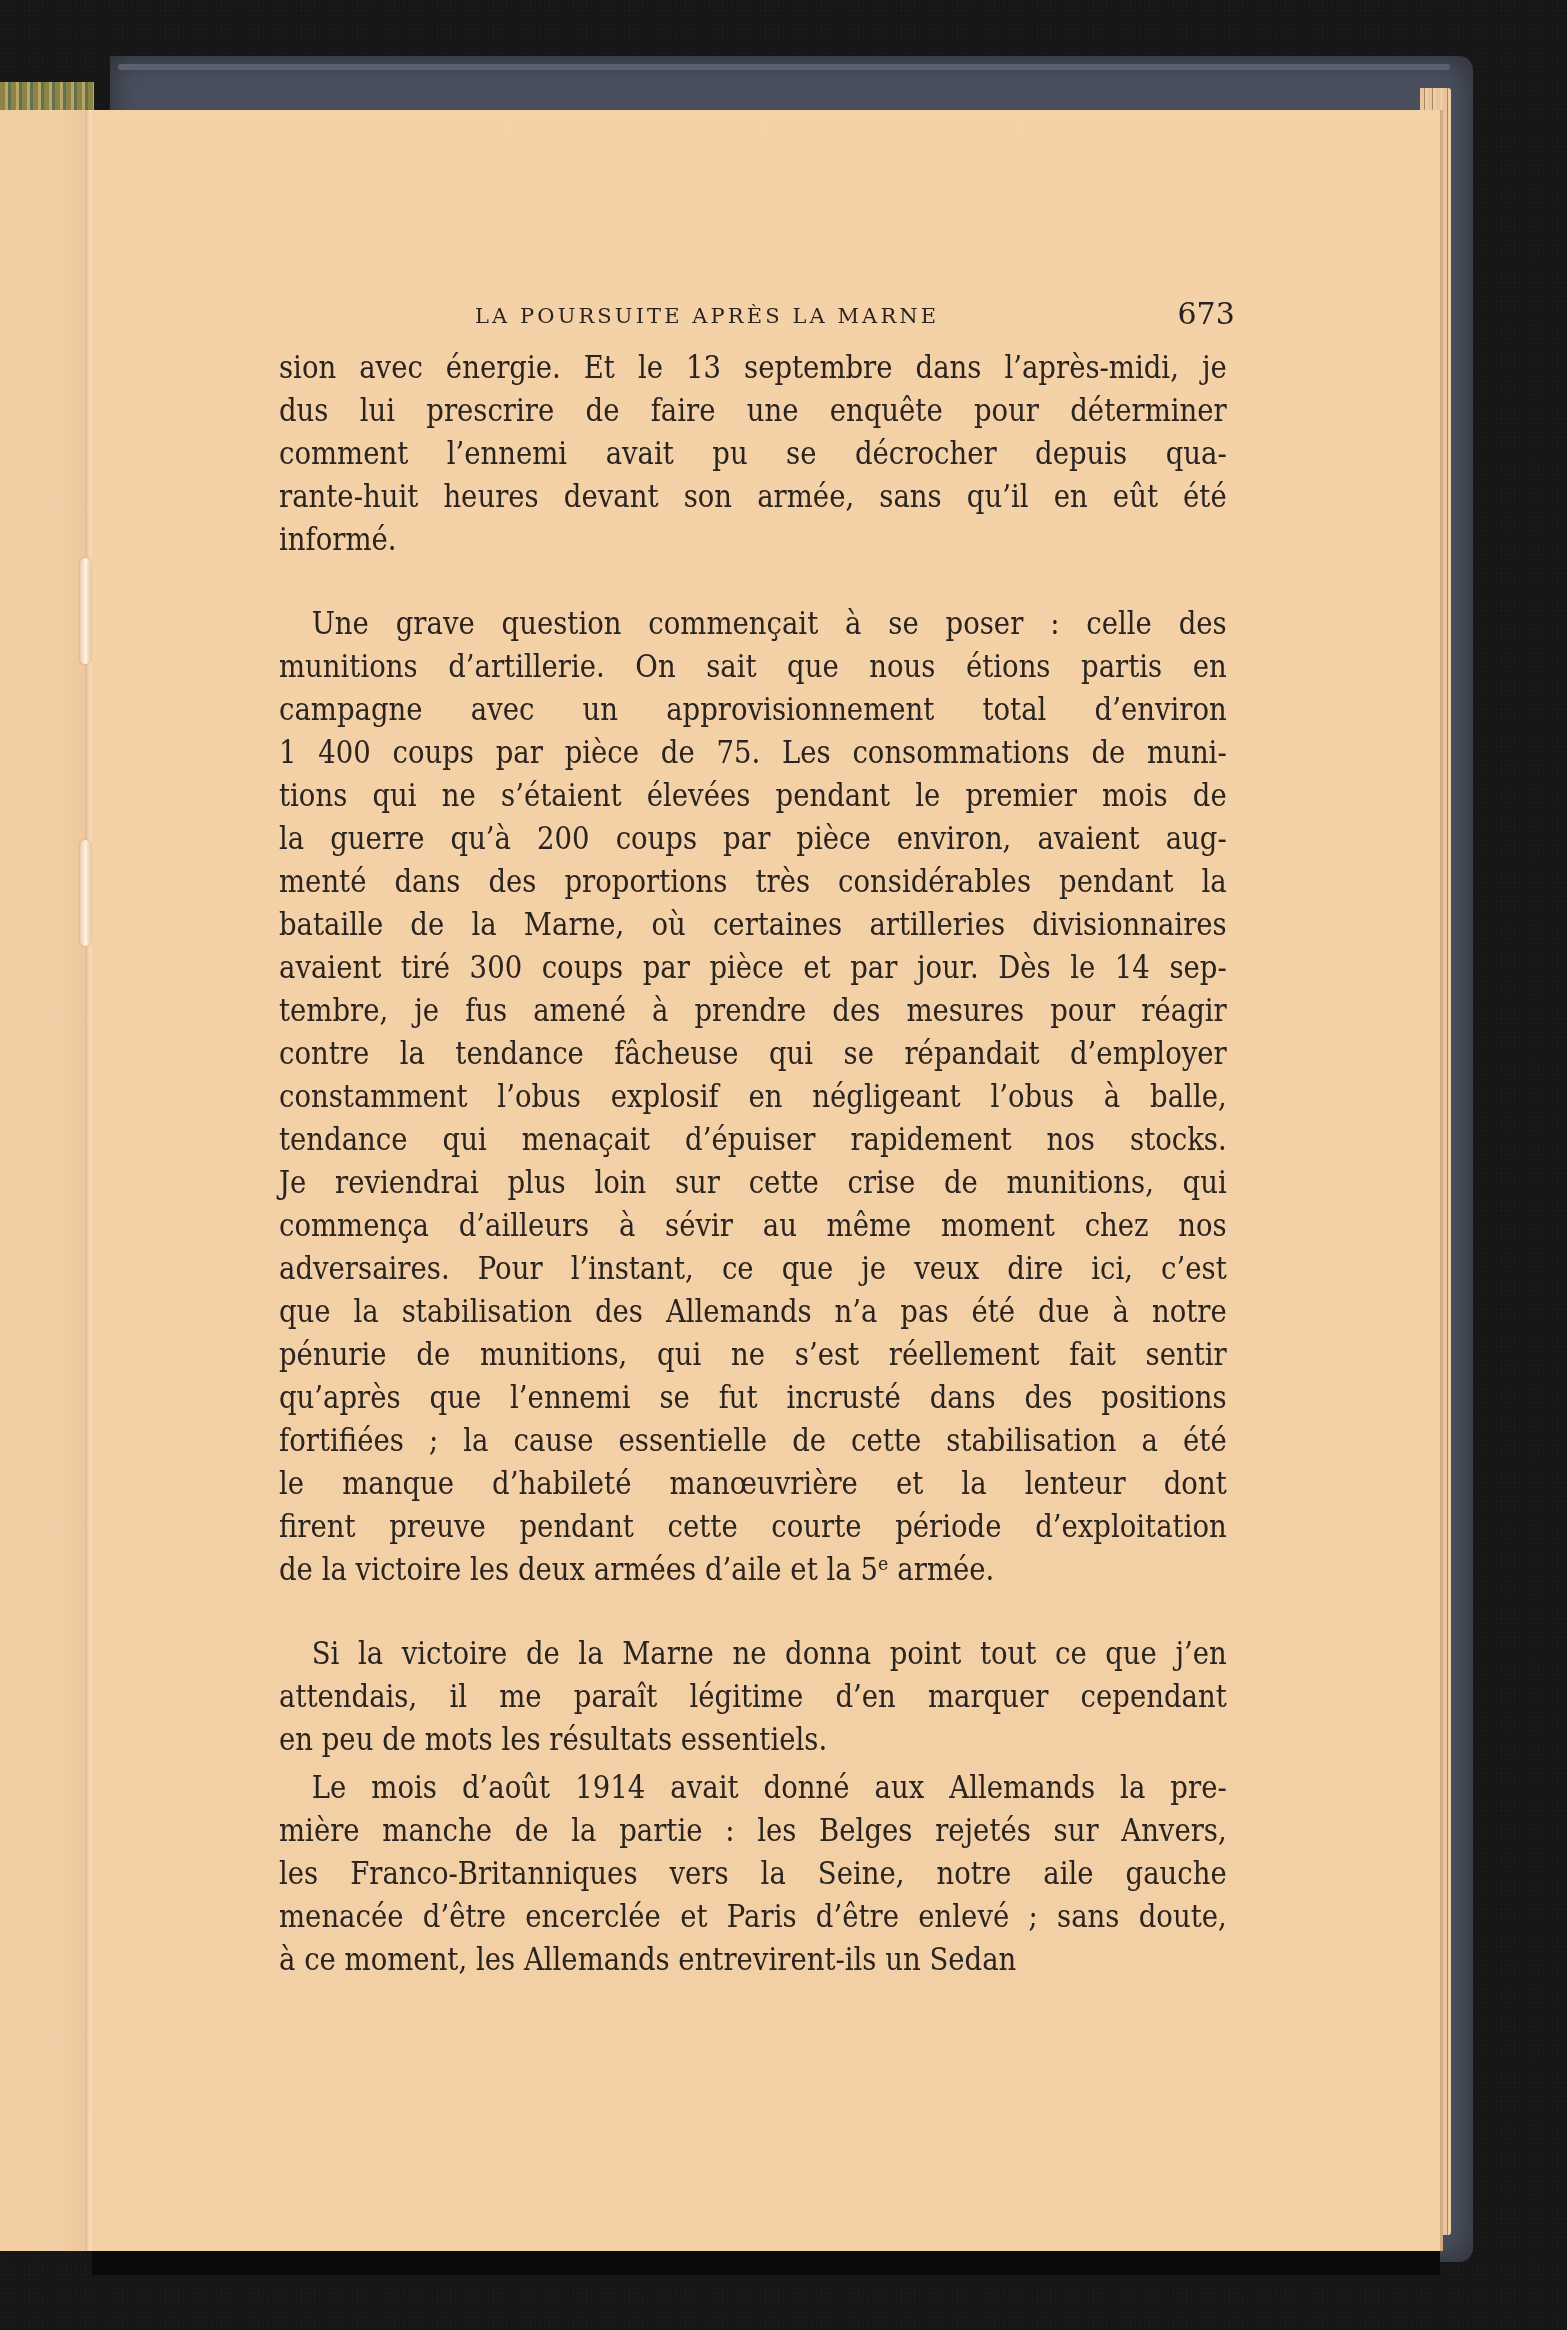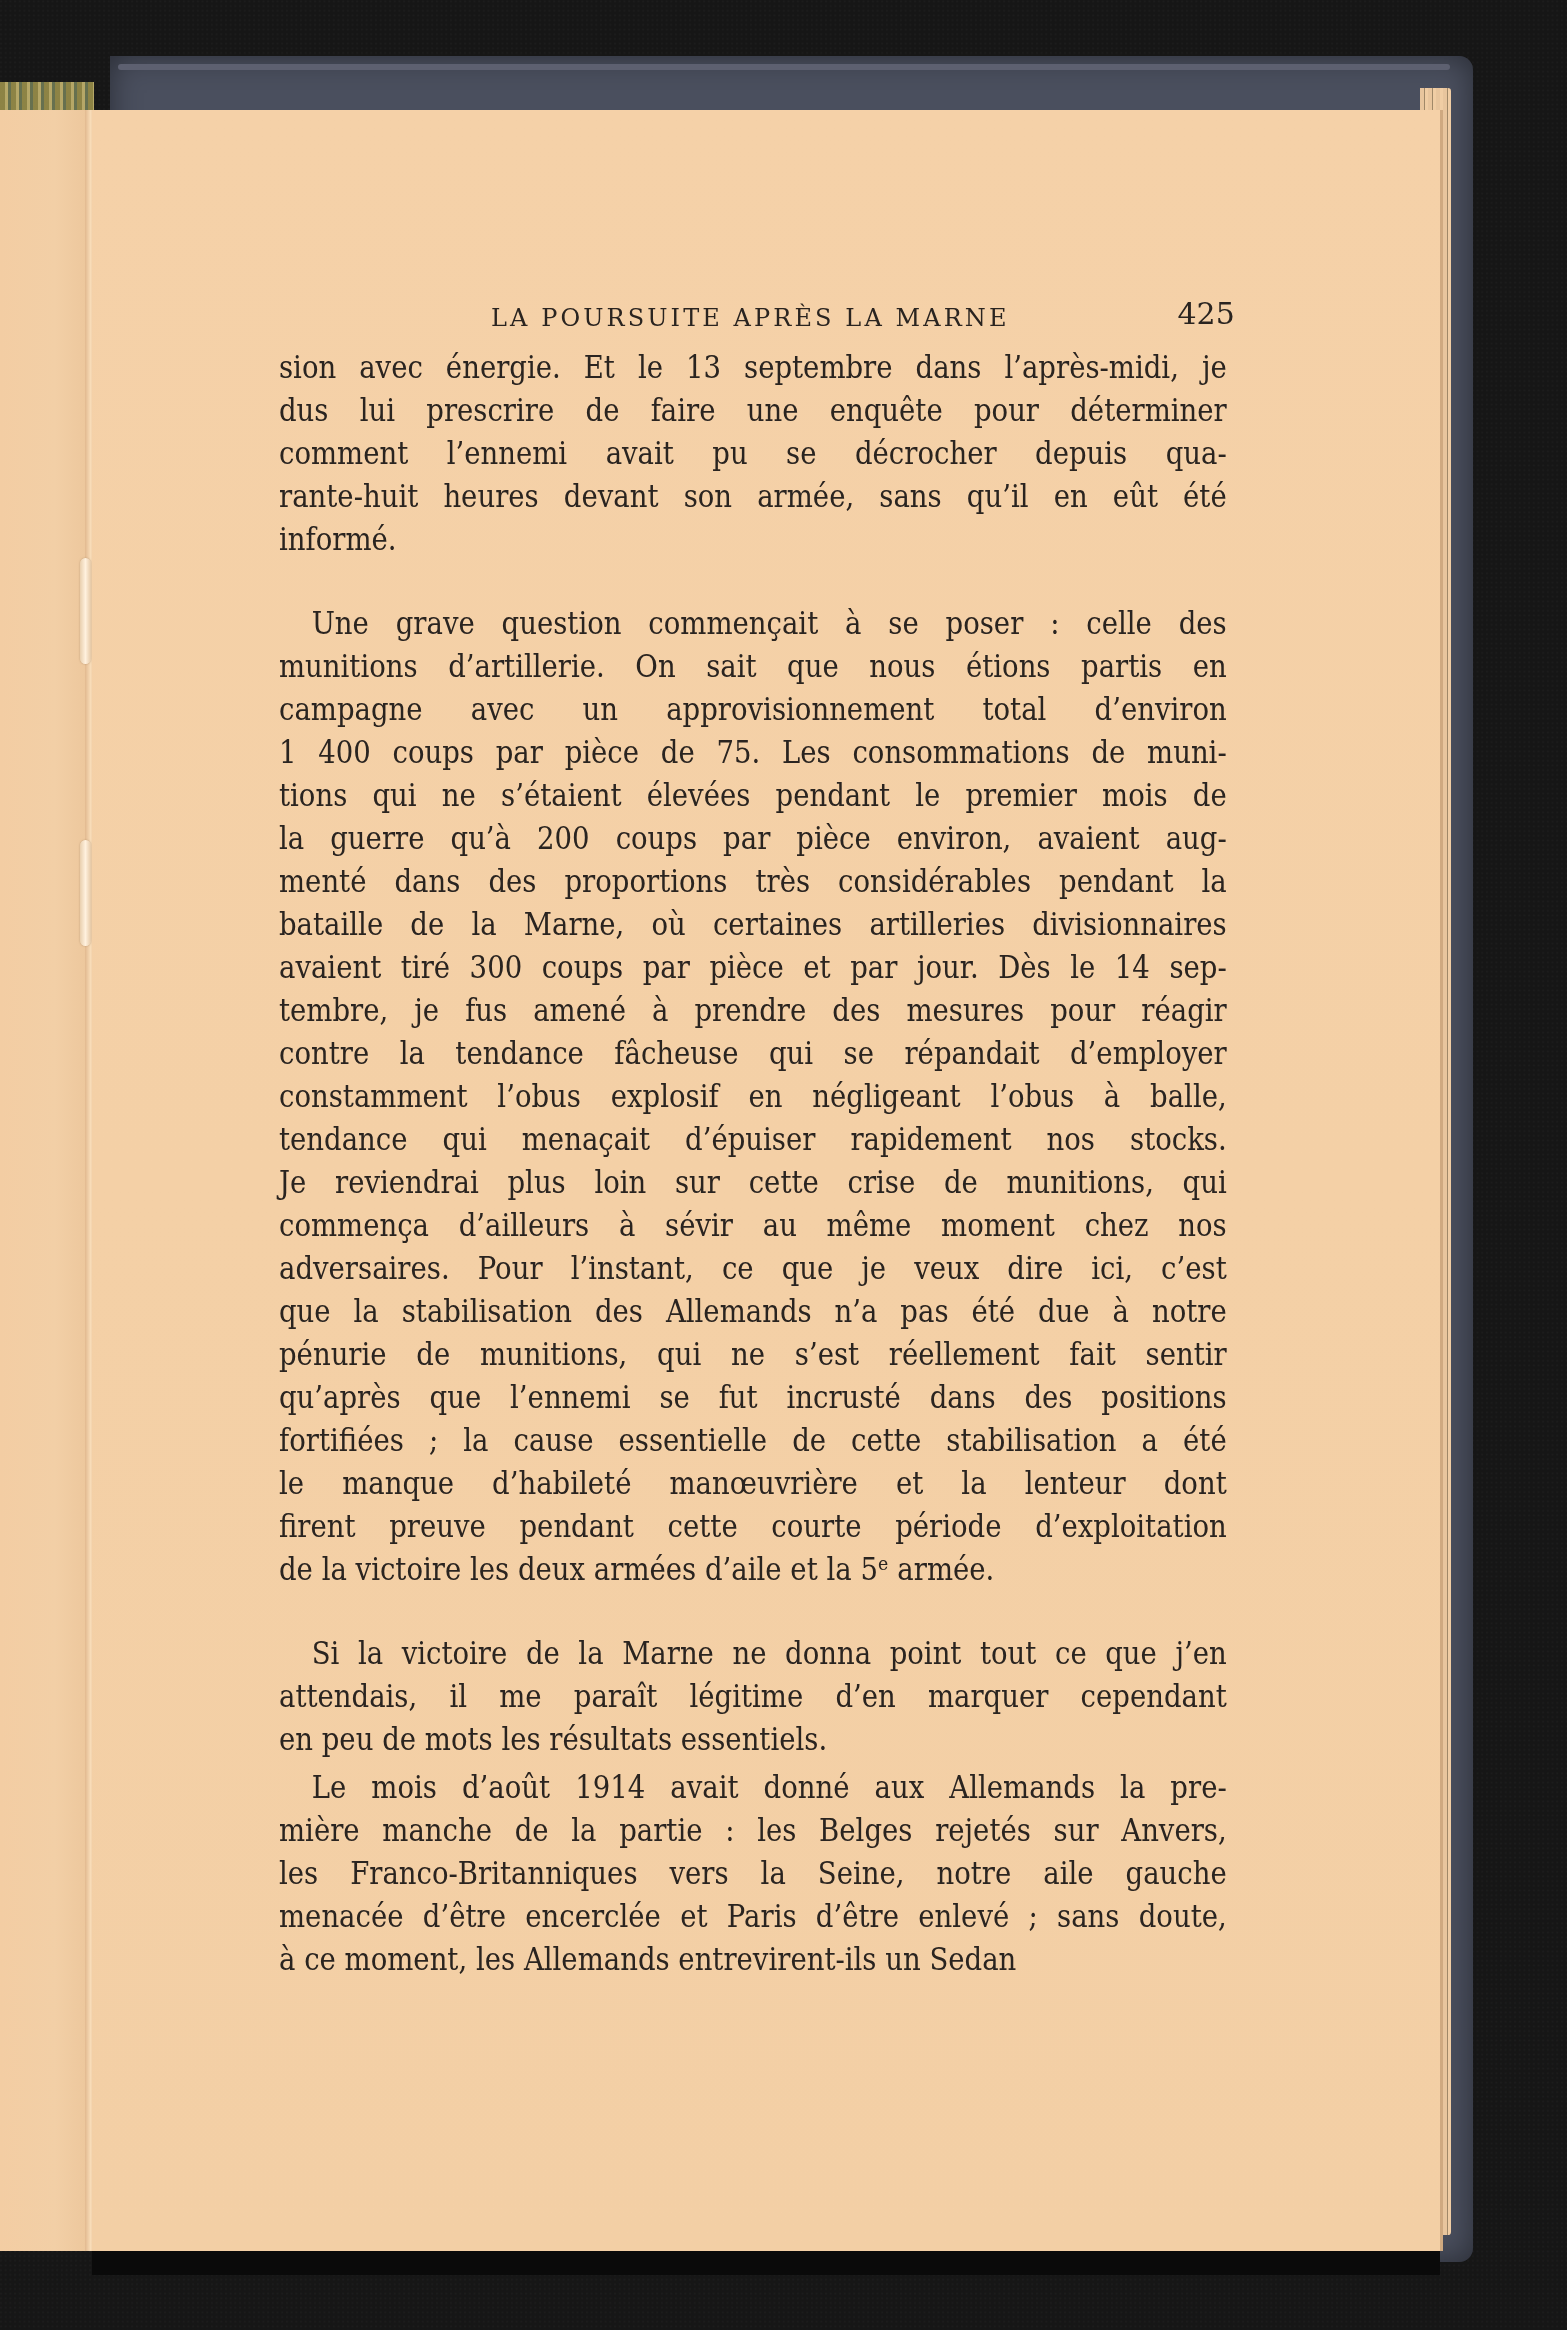--- a/index.html
+++ b/index.html
@@ -104,25 +104,25 @@
       color: #2a2420;
     }
     .running-head {
       position: relative;
       height: 55px;
       font-size: 21px;
       letter-spacing: 2.4px;
     }
     .running-head .title {
       position: absolute;
-      left: 212px;
+      left: 196px;
       top: 12.5px;
       font-variant: small-caps;
       text-transform: uppercase;
-      font-size: 24px;
+      font-size: 21px;
       letter-spacing: 3.1px;
     }
     .running-head .folio {
       position: absolute;
       right: -7.8px;
       top: 4.7px;
       font-size: 30px;
       letter-spacing: 0;
     }
     .para {
@@ -166,21 +166,21 @@
 <div class="gutter"></div>
 <div class="stitch" style="top:558px;height:106px"></div>
 <div class="stitch" style="top:840px;height:106px"></div>
 <div class="page-edges"></div>
 <div class="page"></div>
 <div class="page-bottom-shadow"></div>
 
 <div class="text-block">
   <div class="running-head">
     <span class="title">LA POURSUITE APRÈS LA MARNE</span>
-    <span class="folio">425</span>
+    <span class="folio">673</span>
   </div>
   <div id="body-text">
       <div class="para">
         <span class="line">sion avec énergie. Et le 13 septembre dans l’après-midi, je</span>
         <span class="line">dus lui prescrire de faire une enquête pour déterminer</span>
         <span class="line">comment l’ennemi avait pu se décrocher depuis qua-</span>
         <span class="line">rante-huit heures devant son armée, sans qu’il en eût été</span>
         <span class="line last">informé.</span>
       </div>
       <div class="gap"></div>

